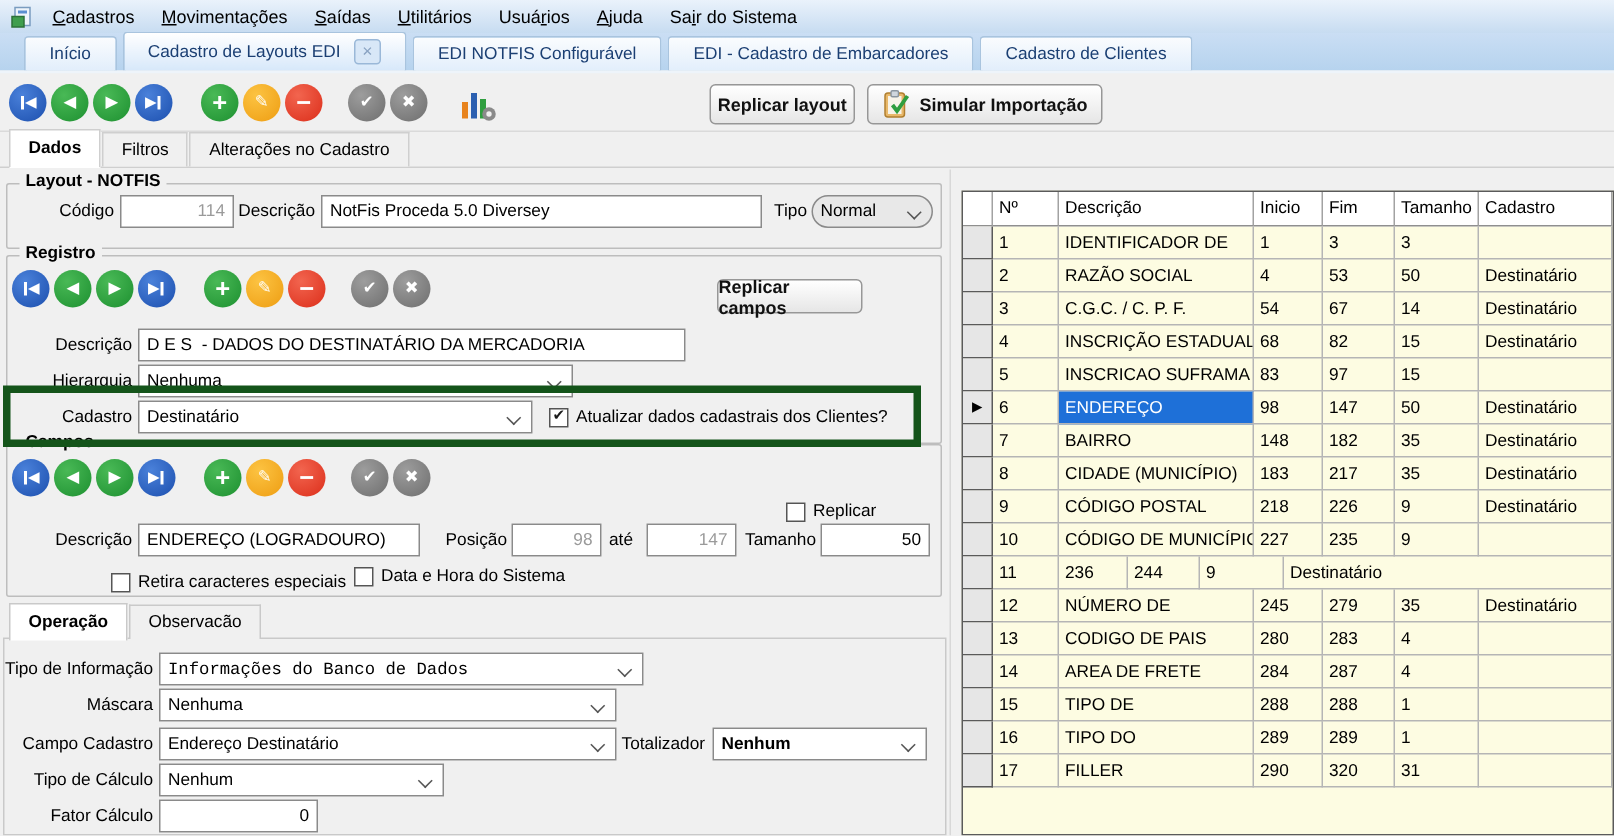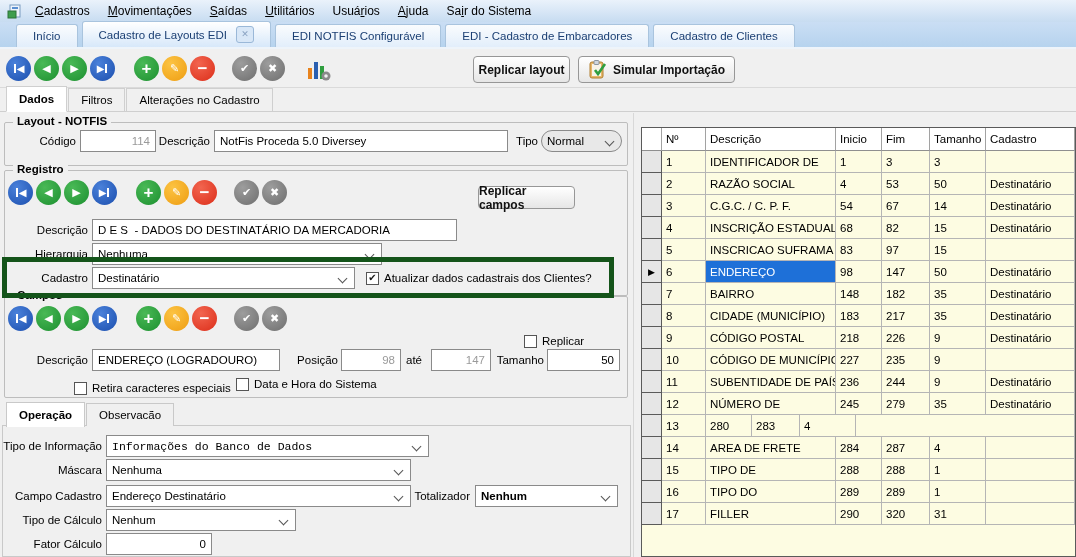--- a/index.html
+++ b/index.html
@@ -401,38 +401,38 @@
           <div class="gcell col0">10</div>
           <div class="gcell col1">CÓDIGO DE MUNICÍPIO</div>
           <div class="gcell col2">227</div>
           <div class="gcell col3">235</div>
           <div class="gcell col4">9</div>
           <div class="gcell col5"></div>
         </div>
         <div class="grow">
           <div class="gcell body-ind col-ind"></div>
           <div class="gcell col0">11</div>
-          <div class="gcell col1">SUBENTIDADE DE PAÍS</div>
           <div class="gcell col2">236</div>
           <div class="gcell col3">244</div>
           <div class="gcell col4">9</div>
           <div class="gcell col5">Destinatário</div>
         </div>
         <div class="grow">
           <div class="gcell body-ind col-ind"></div>
           <div class="gcell col0">12</div>
           <div class="gcell col1">NÚMERO DE</div>
           <div class="gcell col2">245</div>
           <div class="gcell col3">279</div>
           <div class="gcell col4">35</div>
           <div class="gcell col5">Destinatário</div>
         </div>
         <div class="grow">
           <div class="gcell body-ind col-ind"></div>
           <div class="gcell col0">13</div>
+          <div class="gcell col1">CODIGO DE PAIS</div>
           <div class="gcell col2">280</div>
           <div class="gcell col3">283</div>
           <div class="gcell col4">4</div>
           <div class="gcell col5"></div>
         </div>
         <div class="grow">
           <div class="gcell body-ind col-ind"></div>
           <div class="gcell col0">14</div>
           <div class="gcell col1">AREA DE FRETE</div>
           <div class="gcell col2">284</div>

